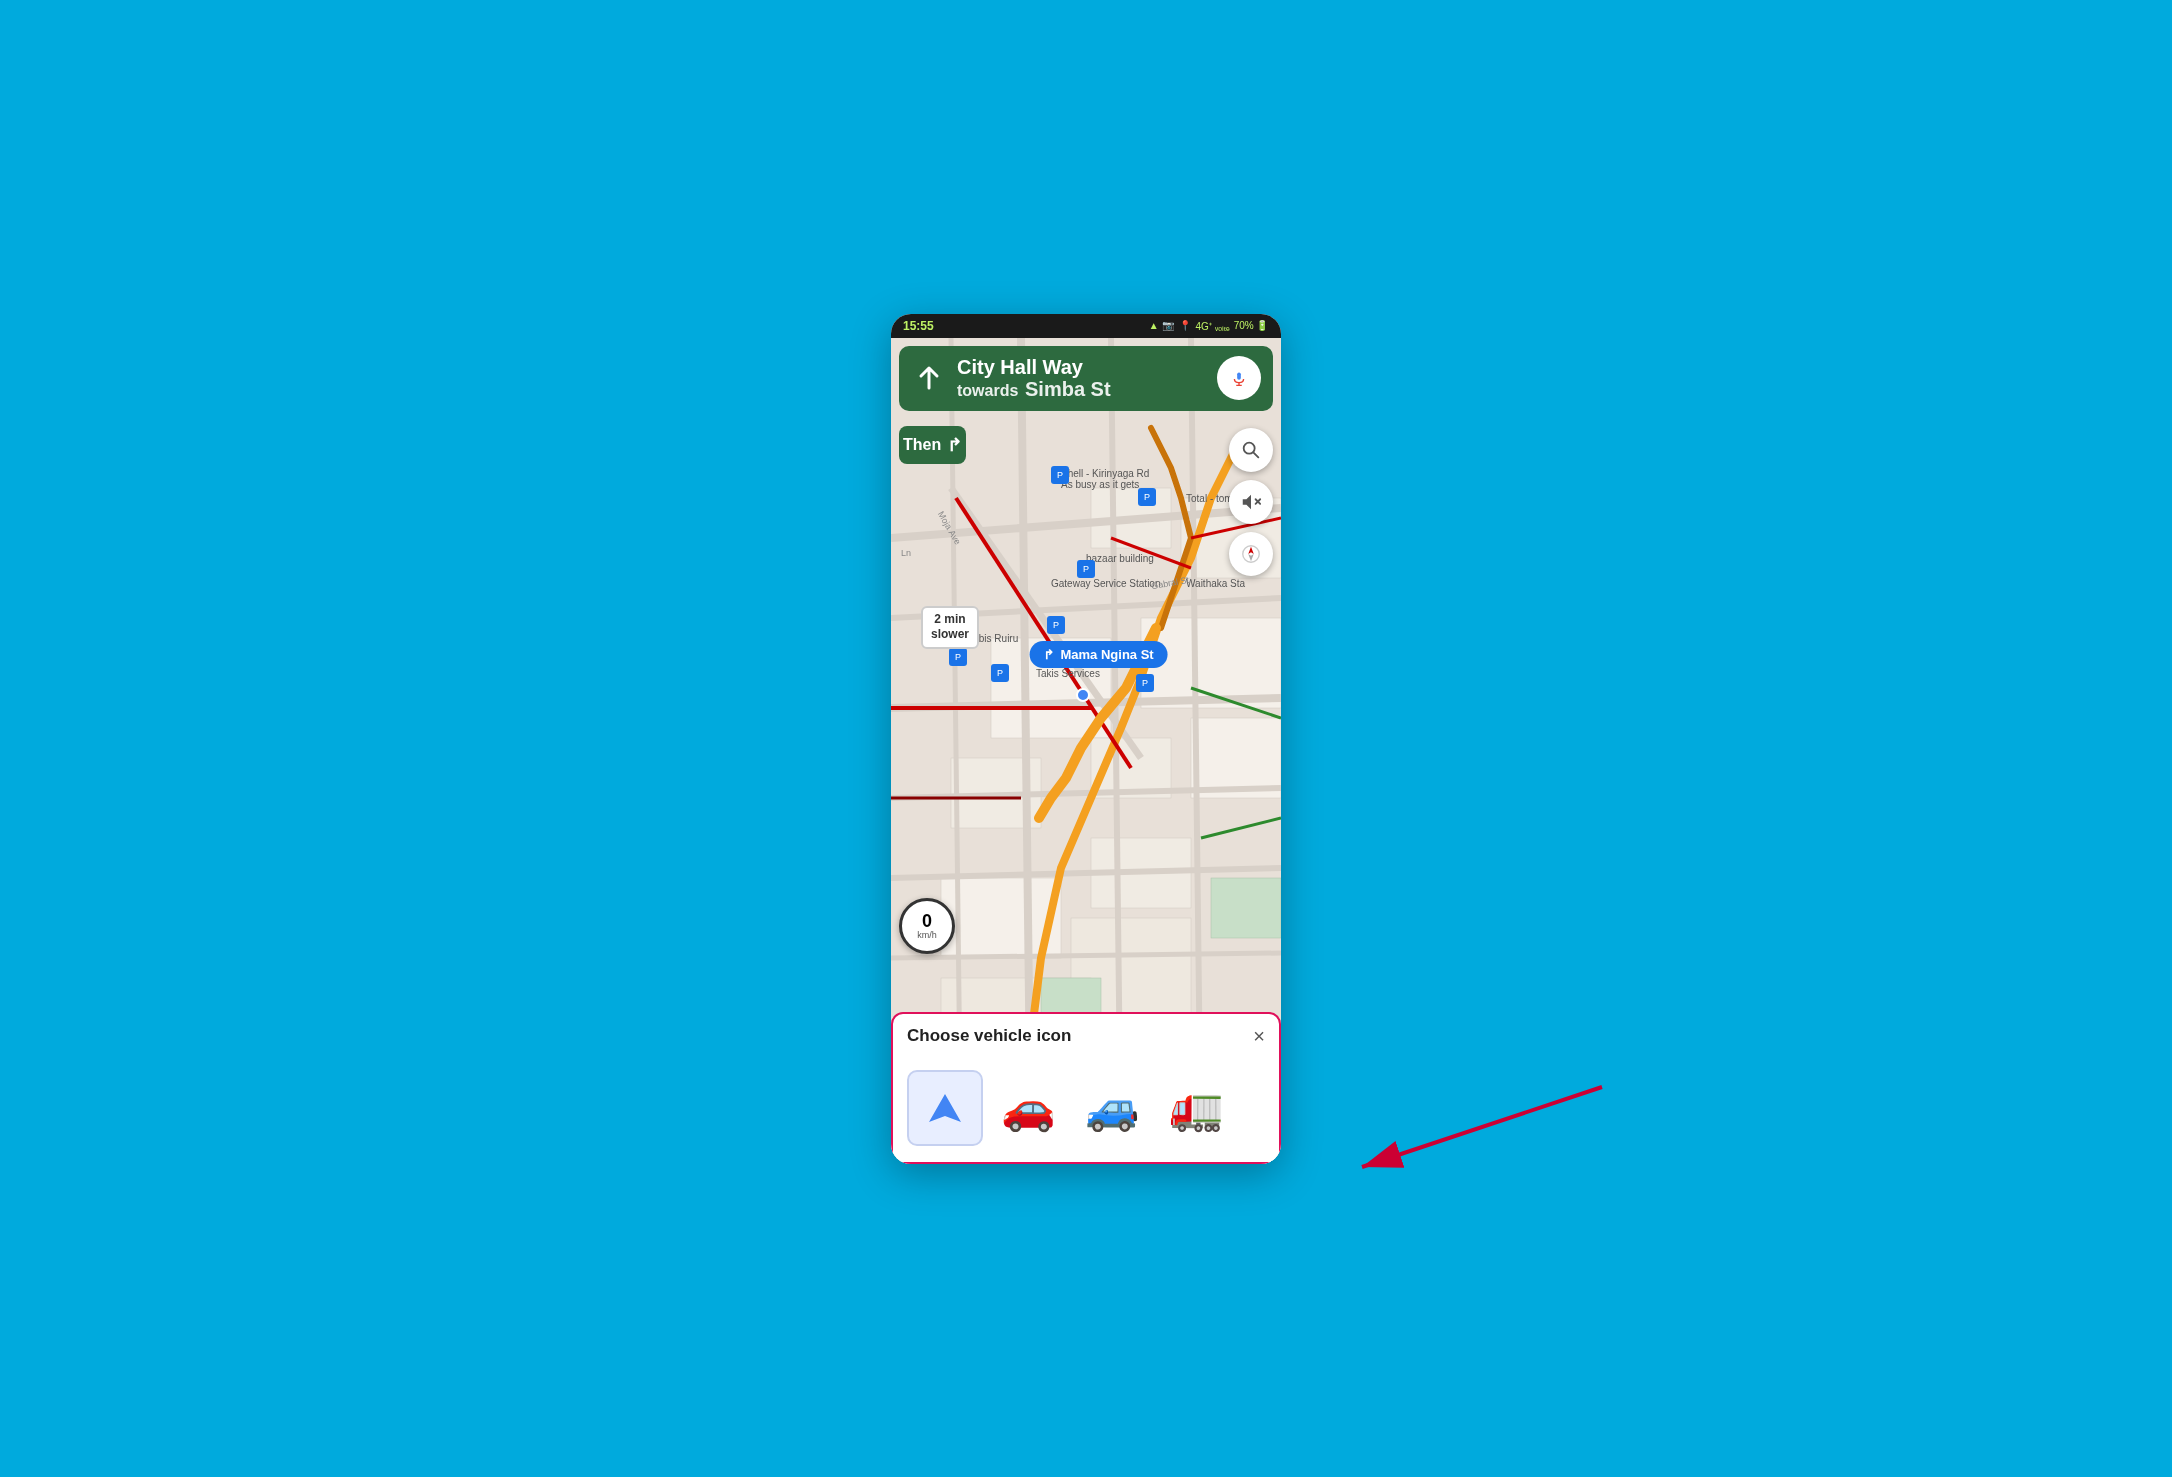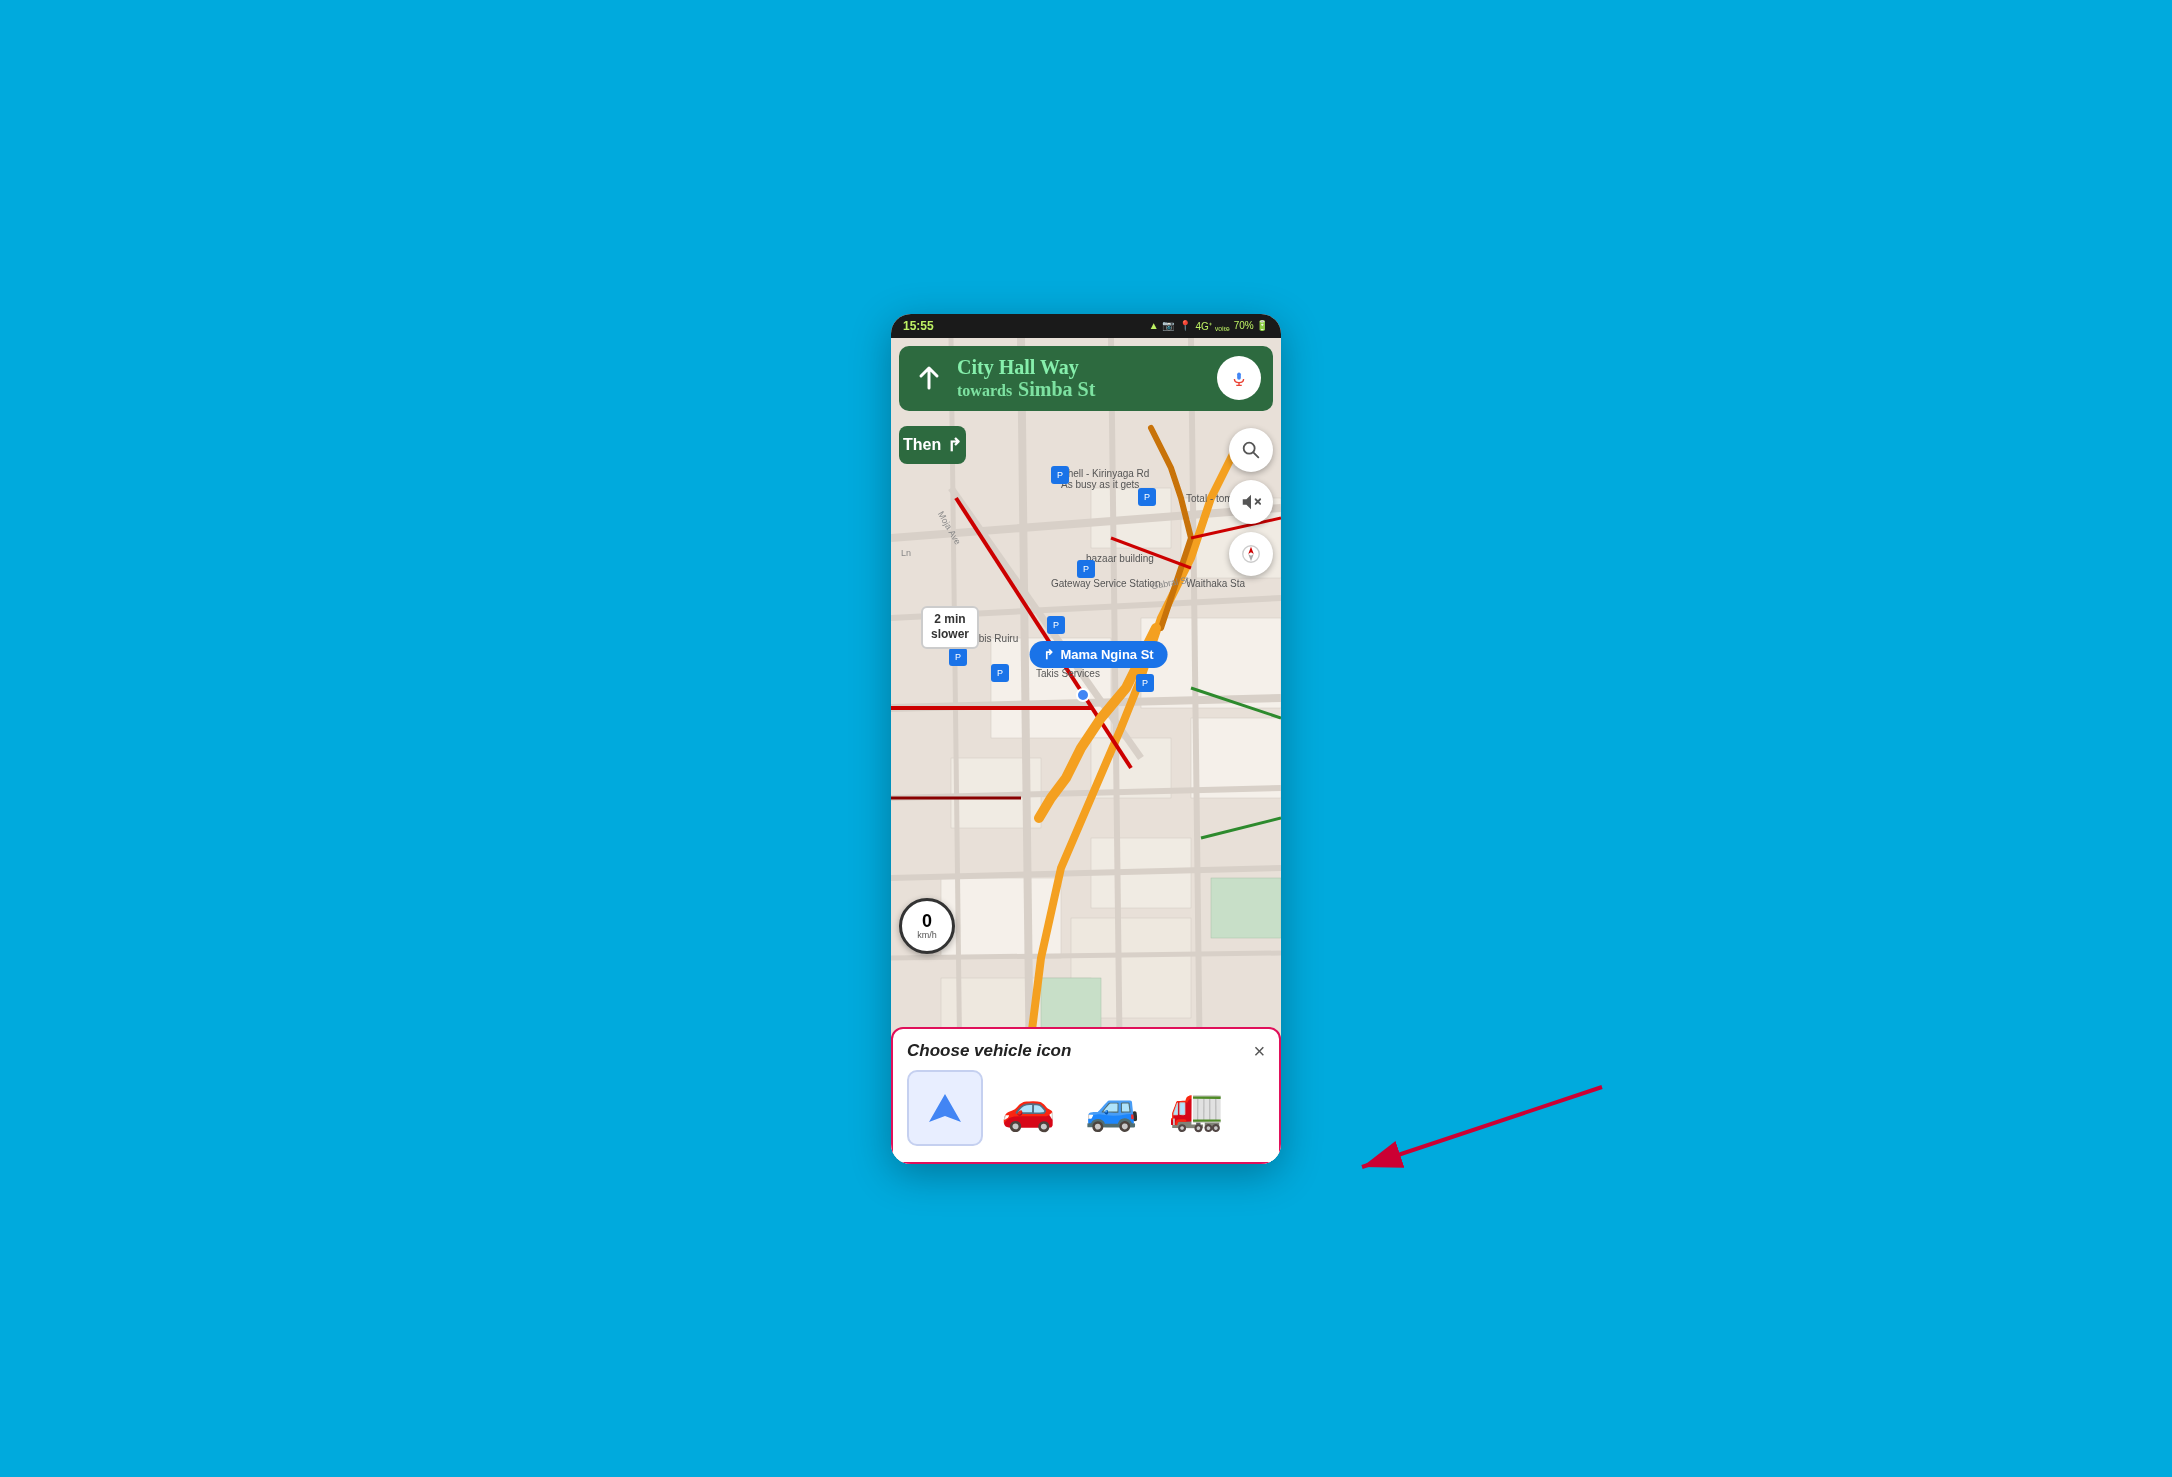--- a/index.html
+++ b/index.html
@@ -70,21 +70,21 @@
     }
     .nav-arrow {
       width: 36px;
       height: 36px;
       display: flex;
       align-items: center;
       justify-content: center;
       flex-shrink: 0;
     }
     .nav-arrow svg { width: 28px; height: 28px; }
-    .nav-text { flex: 1; color: #86efac; font-family: Liberation Serif, serif; }
+    .nav-text { flex: 1; color: #ffffff; }
     .nav-street { font-size: 20px; font-weight: bold; line-height: 1.1; }
     .nav-towards { font-size: 12px; opacity: 0.9; }
     .nav-towards span { font-size: 16px; font-weight: bold; }
     .mic-btn {
       width: 44px;
       height: 44px;
       background: #fff;
       border-radius: 50%;
       display: flex;
       align-items: center;
@@ -223,22 +223,21 @@
       border-top-left-radius: 12px;
       border-top-right-radius: 12px;
       border: 2.5px solid #e0105a;
       padding: 12px 14px 16px;
       z-index: 20;
     }
     .vehicle-panel-header {
       display: flex;
       justify-content: space-between;
       align-items: center;
-      margin-bottom: 9px;
-      font-style: italic;
+      margin-bottom: 24px;
     }
     .vehicle-panel-title {
       font-size: 17px;
       font-weight: 600;
       color: #222;
     }
     .vehicle-close {
       font-size: 20px;
       color: #555;
       cursor: pointer;

